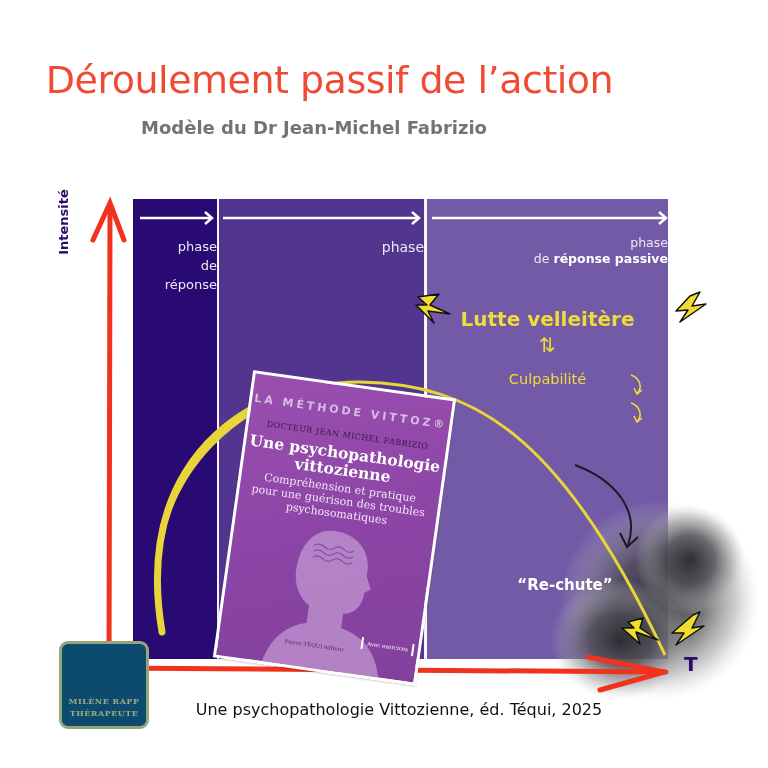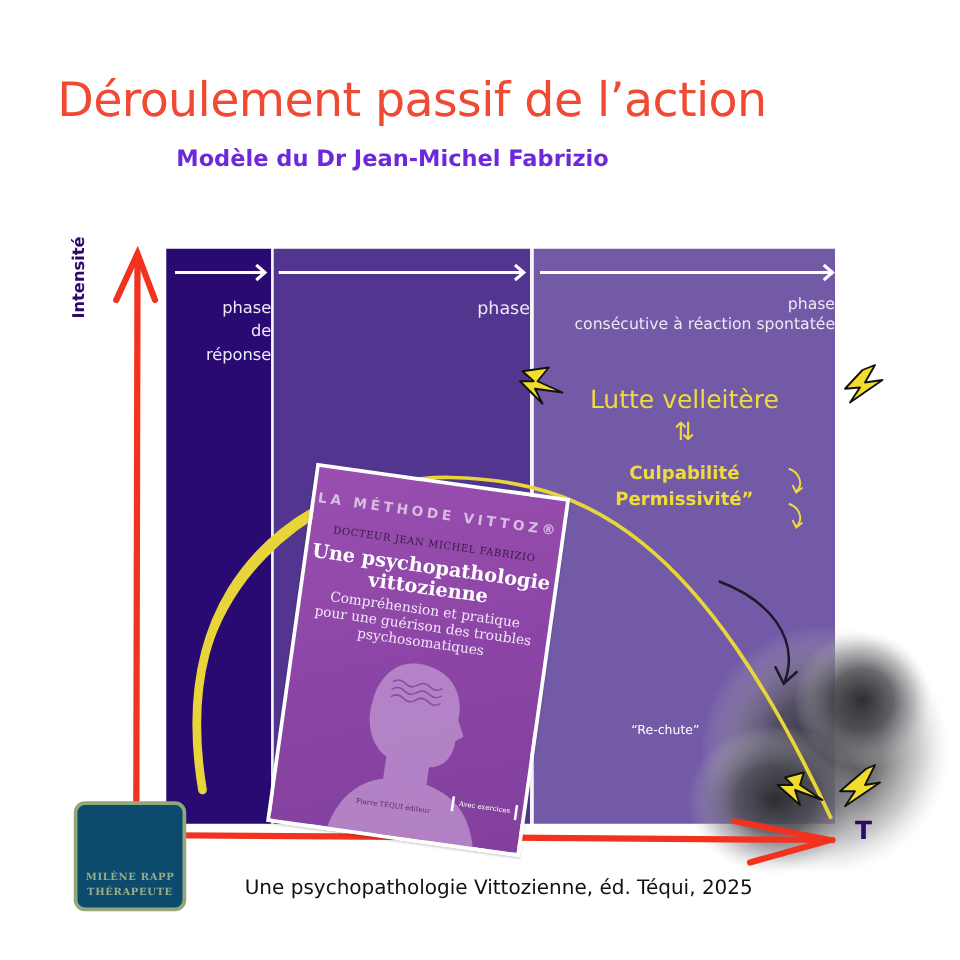--- a/index.html
+++ b/index.html
@@ -6,54 +6,54 @@
   html, body { width: 768px; height: 768px; background: #ffffff; overflow: hidden; }
   body { position: relative; font-family: "DejaVu Sans", sans-serif; }
 
   .title {
     position: absolute; left: 0; top: 58px; width: 659px; text-align: center;
     font-family: "DejaVu Sans", sans-serif; font-size: 38px; color: #f04a34; letter-spacing: -0.5px;
     font-weight: normal;
   }
   .subtitle {
     position: absolute; left: 0; top: 117px; width: 628px; text-align: center;
-    font-family: "DejaVu Sans", sans-serif; font-size: 18px; font-weight: bold; color: #6d28d9;
+    font-family: "DejaVu Sans", sans-serif; font-size: 18px; font-weight: bold; color: #737373;
   }
 
   .y-label {
     position: absolute; left: 56px; top: 272px; width: 100px; height: 20px;
     transform-origin: left top; transform: rotate(-90deg);
     font-size: 13px; font-weight: bold; color: #2b0a6d; text-align: center;
   }
 
   .panel { position: absolute; top: 199px; height: 460px; }
   .panel-1 { left: 133px; width: 84px; background: #290a73; }
   .panel-2 { left: 219px; width: 205px; background: #51358f; }
   .panel-3 { left: 427px; width: 241px; background: #725aa6; }
   .sep { position: absolute; top: 199px; width: 2px; height: 460px; background: #f5f3fa; }
   .phase-text {
     position: absolute; text-align: right; color: #ece8f6; font-size: 13px; line-height: 19px;
   }
   .phase-text b { font-weight: bold; color: #fff; }
 
   .lutte {
     position: absolute; left: 427px; top: 307px; width: 241px; text-align: center;
-    color: #efdc3a; font-weight: normal; font-size: 20px;
+    color: #efdc3a; font-weight: bold; font-size: 20px;
   }
   .updown {
     position: absolute; left: 427px; top: 333px; width: 241px; text-align: center;
     color: #efdc3a; font-size: 20px;
   }
   .feelings {
     position: absolute; left: 427px; top: 369px; width: 241px; text-align: center;
-    color: #efdc3a; font-weight: bold; font-size: 14.5px; line-height: 21px;
+    color: #efdc3a; font-weight: normal; font-size: 14.5px; line-height: 21px;
   }
   .rechute {
-    position: absolute; left: 505px; top: 575px; width: 120px; text-align: left;
-    color: #ffffff; font-weight: normal; font-size: 10px; line-height: 20px;
+    position: absolute; left: 505px; top: 575px; width: 120px; text-align: center;
+    color: #ffffff; font-weight: bold; font-size: 15px; line-height: 20px;
   }
   .t-label {
     position: absolute; left: 684px; top: 652px; font-weight: bold; font-size: 20px; color: #2b0a6d;
   }
 
   .book {
     position: absolute; left: 232px; top: 383px; width: 205px; height: 290px;
     transform: rotate(8deg); transform-origin: center center;
     background: linear-gradient(160deg, #9a4fb0 0%, #8c45a6 50%, #82409c 100%);
     border: 3px solid #ffffff; overflow: hidden;
@@ -183,28 +183,27 @@
 <div class="phase-text" style="left:133px; top:237px; width:84px;">
   <div>phase</div>
   <div>de</div>
   <div>réponse</div>
 </div>
 <div class="phase-text" style="left:219px; top:237px; width:205px; font-size:14px; line-height:21px;">
   <div>phase</div>
 </div>
 <div class="phase-text" style="left:427px; top:235px; width:241px; font-size:12.5px; line-height:16px;">
   <div>phase</div>
-  <div>consécutive à réaction spontatée</div>
+  <div><span>de</span> <b>réponse passive</b></div>
 </div>
 
 <div class="lutte">Lutte velleitère</div>
 <div class="updown">⇅</div>
 <div class="feelings">
   <div>Culpabilité</div>
-  <div>Permissivité”</div>
 </div>
 
 <div class="rechute">
   <div>“Re-chute”</div>
 </div>
 <div class="t-label">T</div>
 
 <div class="book">
   <div class="series">LA MÉTHODE VITTOZ®</div>
   <div class="author">DOCTEUR JEAN MICHEL FABRIZIO</div>

